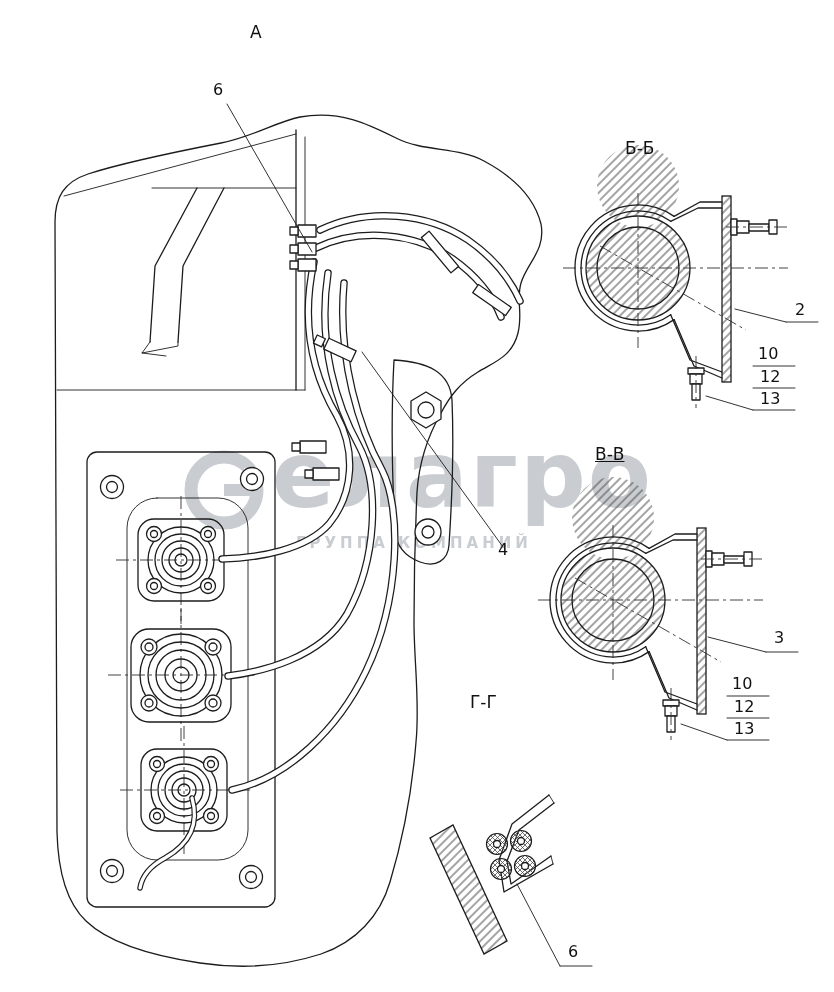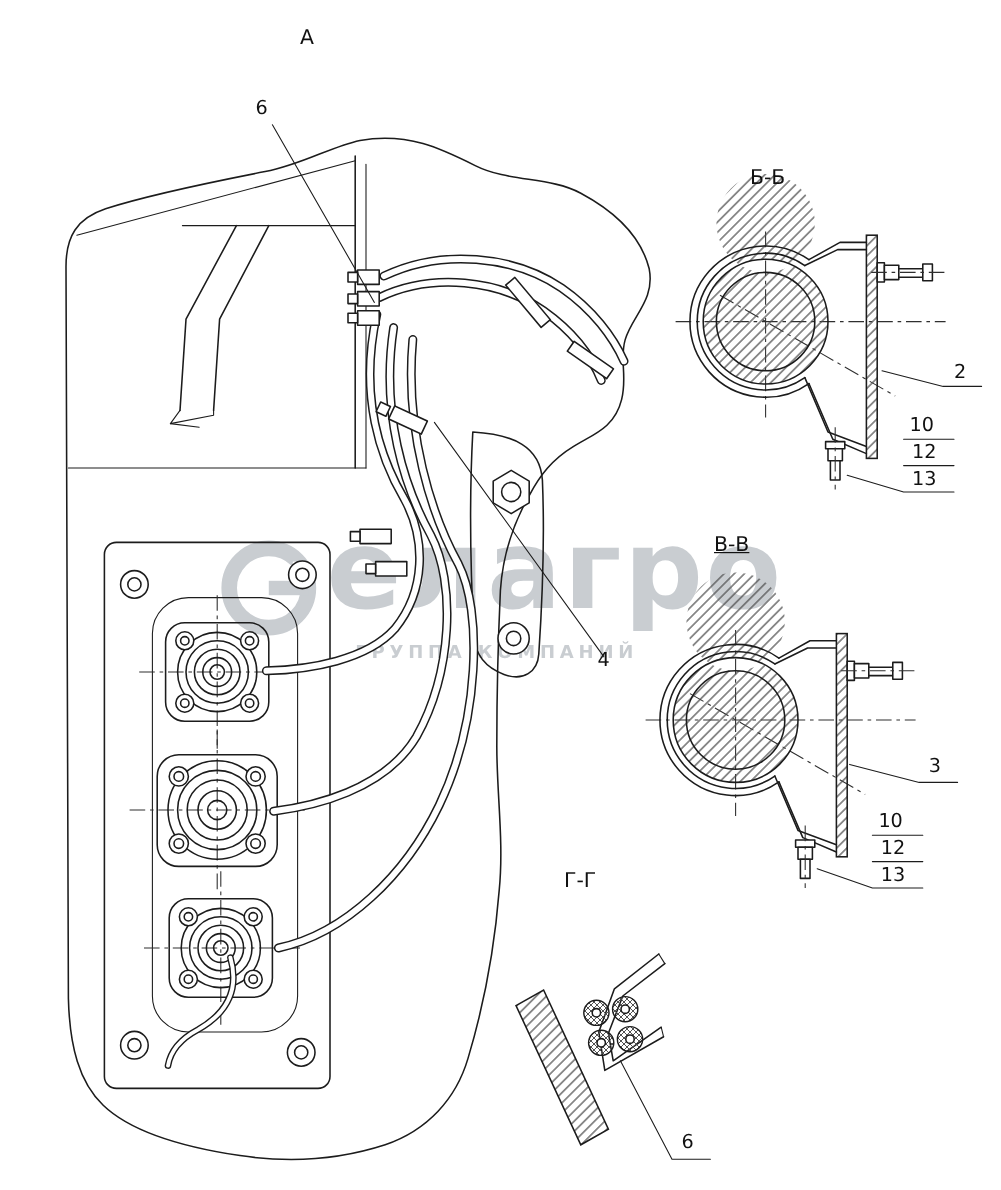--- a/index.html
+++ b/index.html
@@ -36,21 +36,21 @@
   #lbl-2{left:795px;top:300px;}
   #lbl-bb10{left:758px;top:344px;}
   #lbl-bb12{left:760px;top:367px;}
   #lbl-bb13{left:760px;top:389px;}
   #lbl-vv{left:595px;top:444px;text-decoration:underline;}
   #lbl-4{left:498px;top:540px;}
   #lbl-3{left:774px;top:628px;}
   #lbl-vv10{left:732px;top:674px;}
   #lbl-vv12{left:734px;top:697px;}
   #lbl-vv13{left:734px;top:719px;}
-  #lbl-gg{left:470px;top:724px;}
+  #lbl-gg{left:470px;top:692px;}
   #lbl-6bot{left:568px;top:942px;}
 </style>
 </head>
 <body style="--line-color: #1c1c1c; --wm-color: #c9cdd1;">
 
 <div class="canvas">
 
   <div class="watermark">
     <svg class="wm-logo" viewBox="0 0 92 92">
       <circle cx="46" cy="46" r="33" fill="none" stroke="#c9cdd1" stroke-width="13"></circle>

